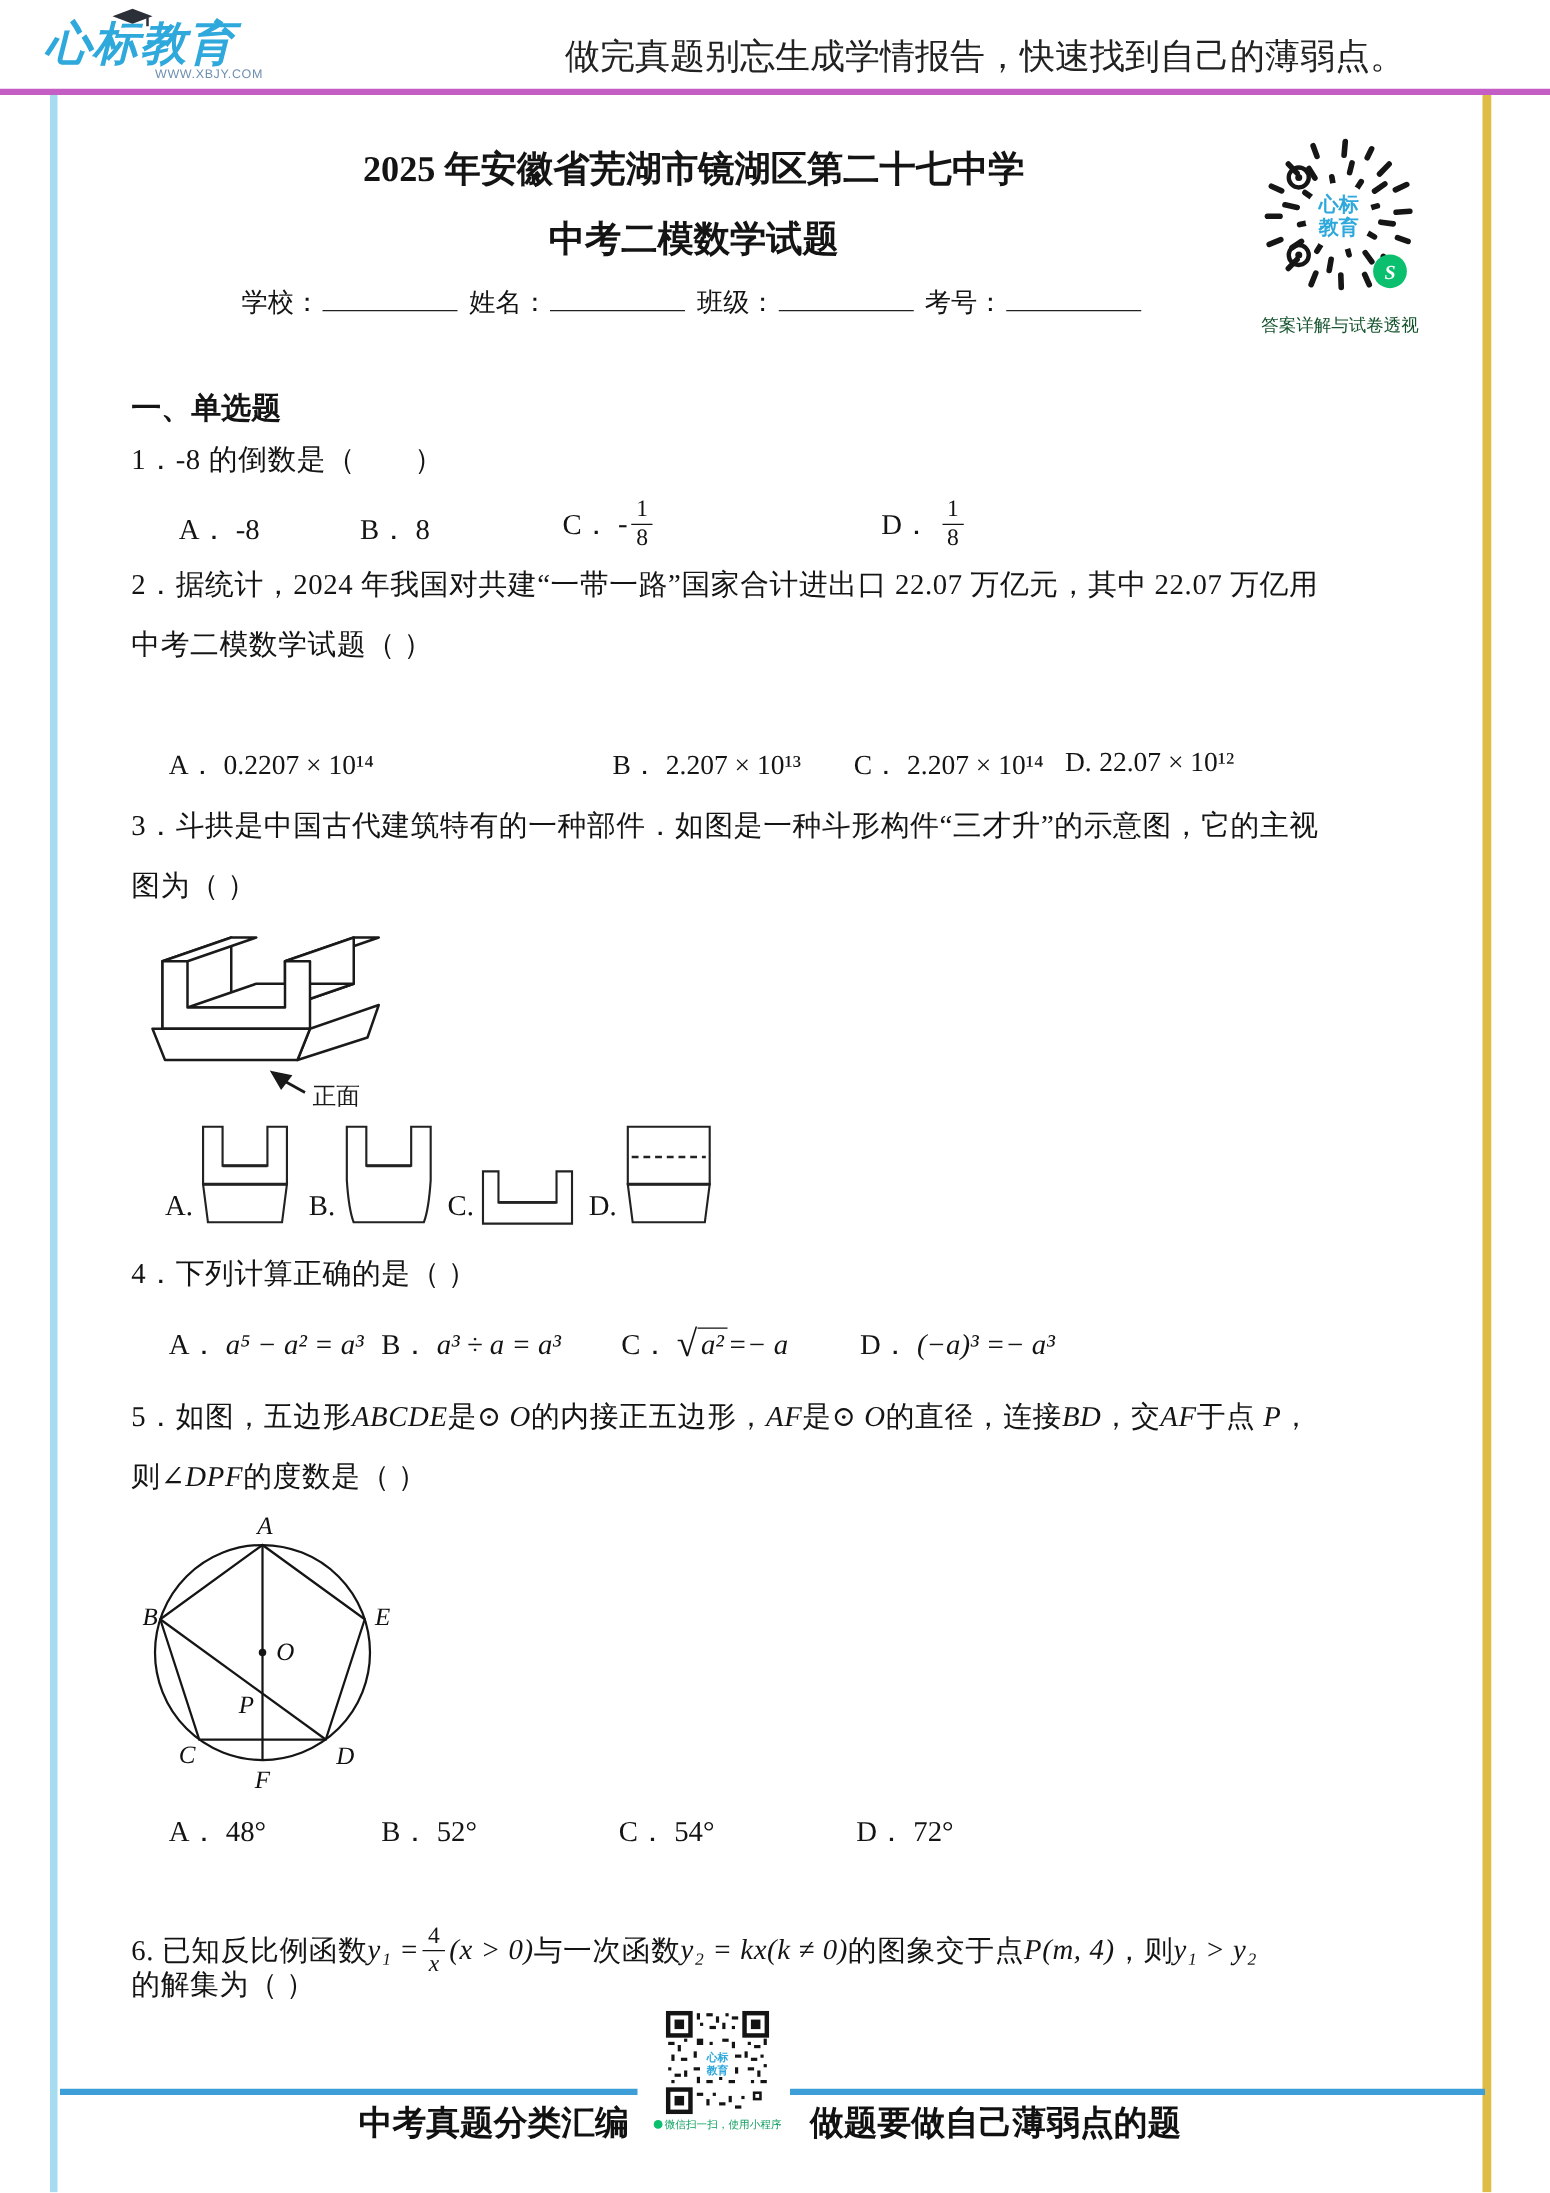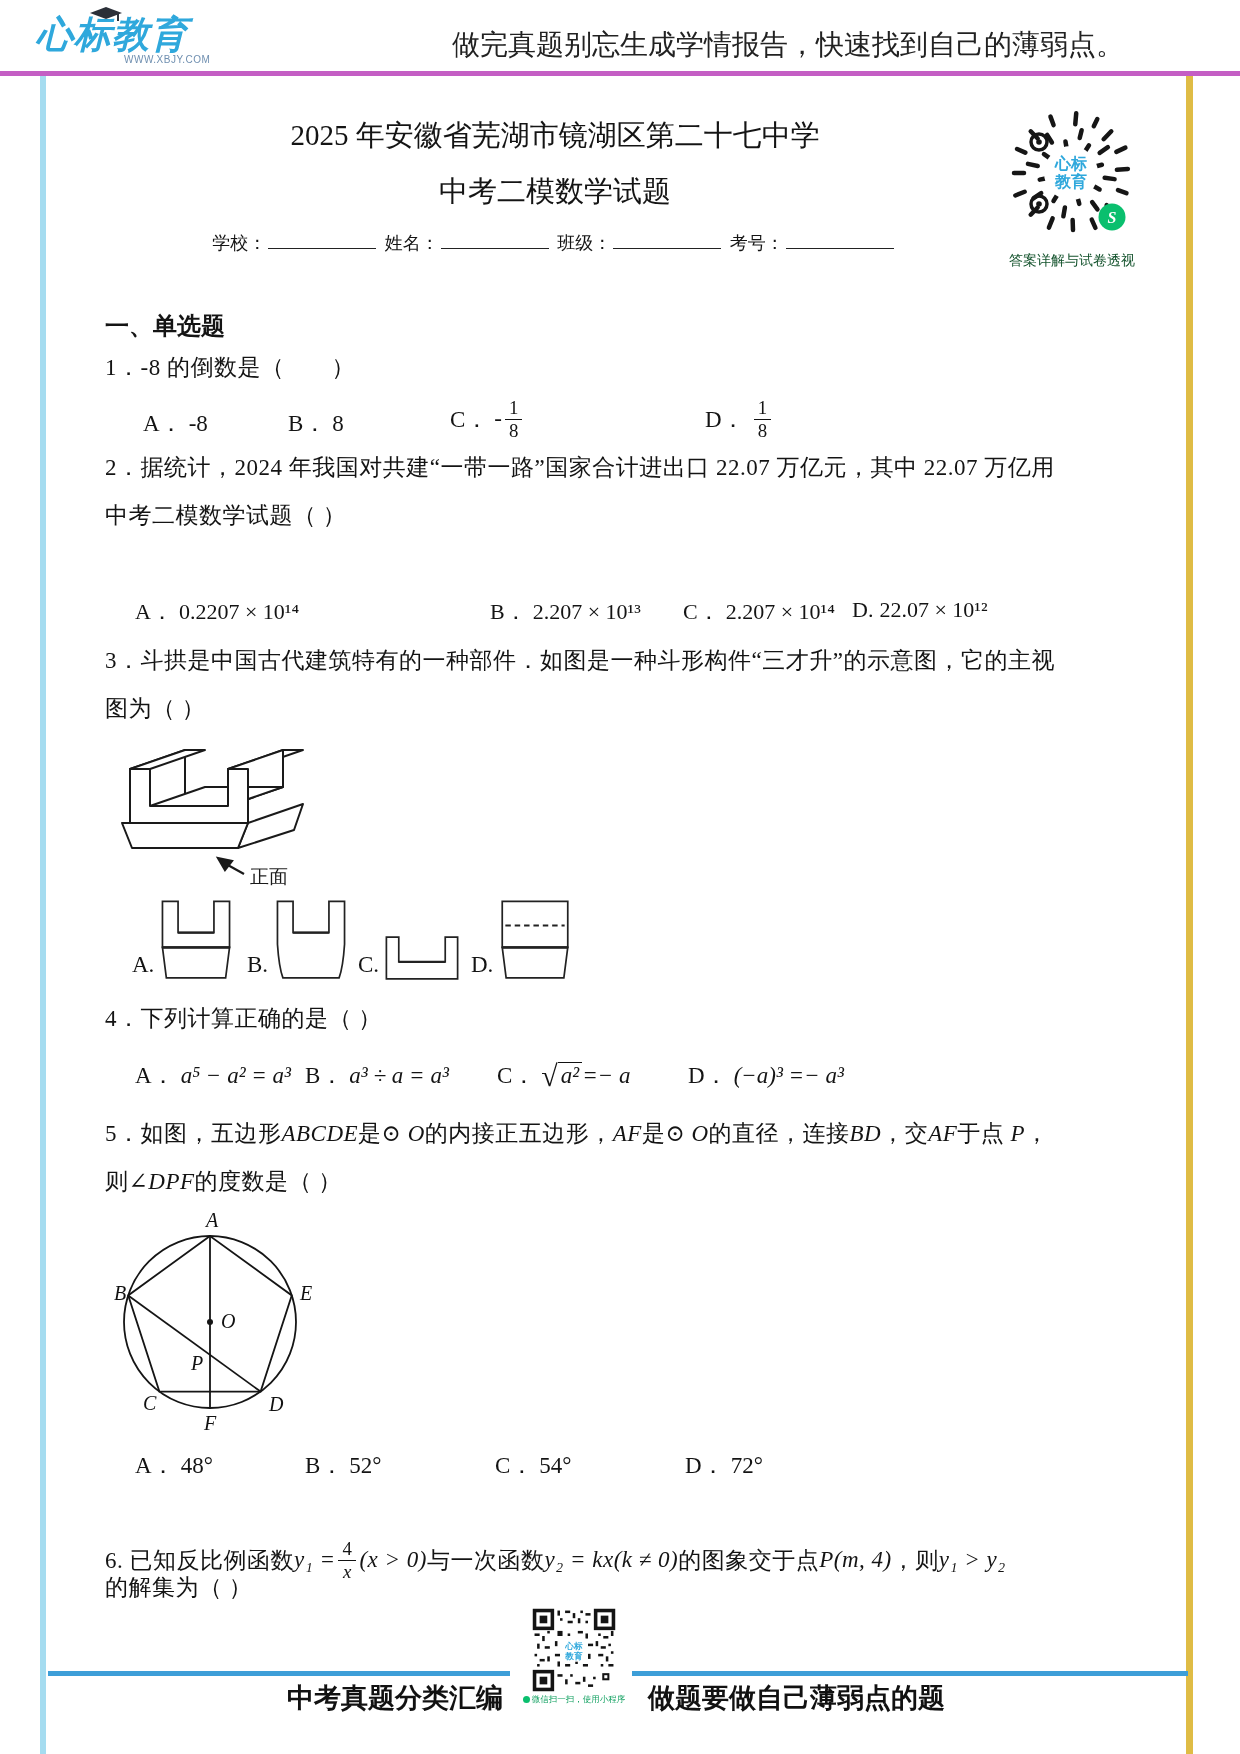--- a/index.html
+++ b/index.html
@@ -13,21 +13,21 @@
   .frac{display:inline-flex;flex-direction:column;align-items:center;line-height:1.05;
         vertical-align:middle;font-size:0.82em;margin:0 3px;
         font-family:"Liberation Serif","DejaVu Serif","DejaVu Sans",serif;}
   .frac .num{border-bottom:1.6px solid #111;padding:0 4px 1px;}
   .frac .den{padding-top:1px;}
   .rt{font-size:1.3em;line-height:1;font-style:normal;}
   .rt-arg{border-top:1.7px solid #111;padding:0 3px;font-style:italic;
           font-family:"Liberation Serif","DejaVu Serif","DejaVu Sans",serif;}
   .blank{display:inline-block;width:108px;border-bottom:1.6px solid #222;height:22px;
          vertical-align:baseline;margin:0 4px 0 2px;}
-  .title{font-weight:normal;font-size:29px;text-align:center;}
+  .title{font-weight:bold;font-size:29px;text-align:center;}
   .shape-lbl{position:absolute;font-size:23px;}
   .logo-text{font-family:"Liberation Sans","DejaVu Sans",sans-serif;font-weight:bold;
              font-size:37px;color:#2fa8dc;letter-spacing:1px;font-style:italic;}
   .logo-url{font-family:Liberation Sans, sans-serif;font-size:10px;
             color:#6f8fb0;letter-spacing:0.5px;margin-left:16px;}
   .tagline{font-size:28px;color:#222;}
   .qr-caption{font-size:14px;text-align:center;color:#14532d;}
   .footer-text{font-family:"Liberation Sans","DejaVu Sans",sans-serif;font-weight:600;
                font-size:27px;color:#111;}
   .footer-qr-caption{font-family:"Liberation Sans","DejaVu Sans",sans-serif;font-size:8.5px;
@@ -49,21 +49,21 @@
   </div>
   <div class="abs tagline" style="left:452px;top:26px;">做完真题别忘生成学情报告，快速找到自己的薄弱点。</div>
 
   <div class="abs" style="left:0;top:71px;width:1240px;height:5px;background:#c45ec4;"></div>
   <div class="abs" style="left:40px;top:76px;width:6px;height:1678px;background:#a5dcf0;"></div>
   <div class="abs" style="left:1186px;top:76px;width:7px;height:1678px;background:#dfbc45;"></div>
 
   <div class="abs title" style="left:105px;top:116px;width:900px;">2025 年安徽省芜湖市镜湖区第二十七中学</div>
   <div class="abs title" style="left:105px;top:172px;width:900px;">中考二模数学试题</div>
 
-  <div class="abs" style="left:105px;top:226px;width:900px;text-align:center;font-size:18px;">
+  <div class="abs" style="left:105px;top:226px;width:900px;text-align:center;font-size:21px;">
     <span>学校：</span><span class="blank"></span>
     <span>姓名：</span><span class="blank"></span>
     <span>班级：</span><span class="blank"></span>
     <span>考号：</span><span class="blank"></span>
   </div>
 
   <svg class="abs" style="left:996px;top:98px;width:150px;height:150px;" viewBox="0 0 150 150">
     <g transform="translate(75,75)" stroke="#161616" stroke-width="4.5" stroke-linecap="round">
       <g>
           <line y1="-60" y2="-49" transform="rotate(5)"></line>

